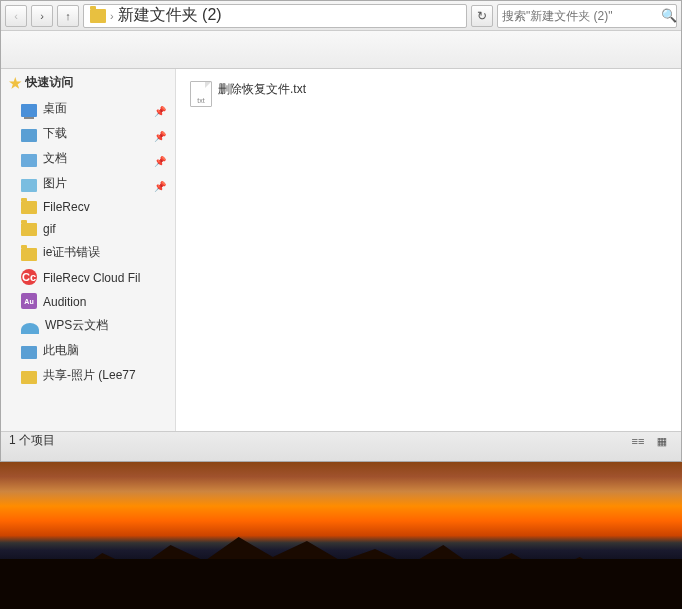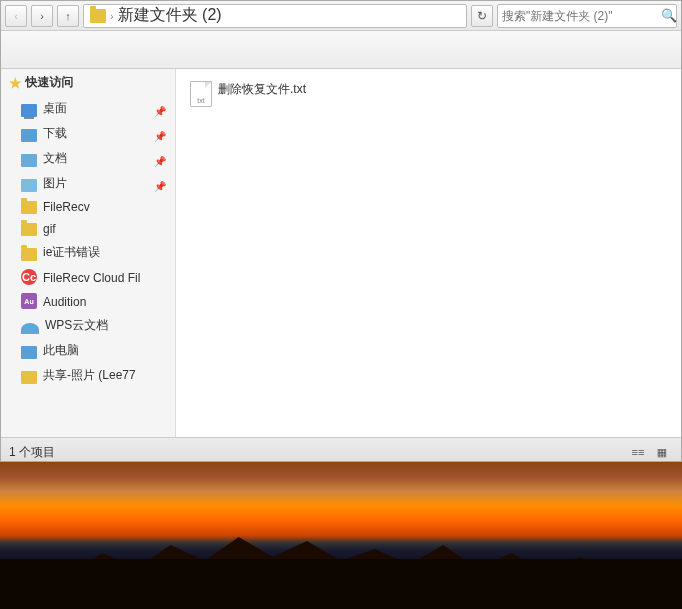--- a/index.html
+++ b/index.html
@@ -386,25 +386,25 @@
 
     .file-name {
       font-size: 12px;
       color: #333;
       text-decoration: underline;
       text-decoration-color: transparent;
     }
 
     
     .status-bar {
-      height: 24px;
+      height: 30px;
       background: linear-gradient(to bottom, #ececec, #e0e0e0);
       border-top: 1px solid #ccc;
       display: flex;
-      align-items: flex-end;
+      align-items: flex-start;
       padding: 0 8px;
       font-size: 12px;
       color: #333;
       justify-content: space-between;
     }
 
     .view-icons {
       display: flex;
       gap: 2px;
       align-items: center;

